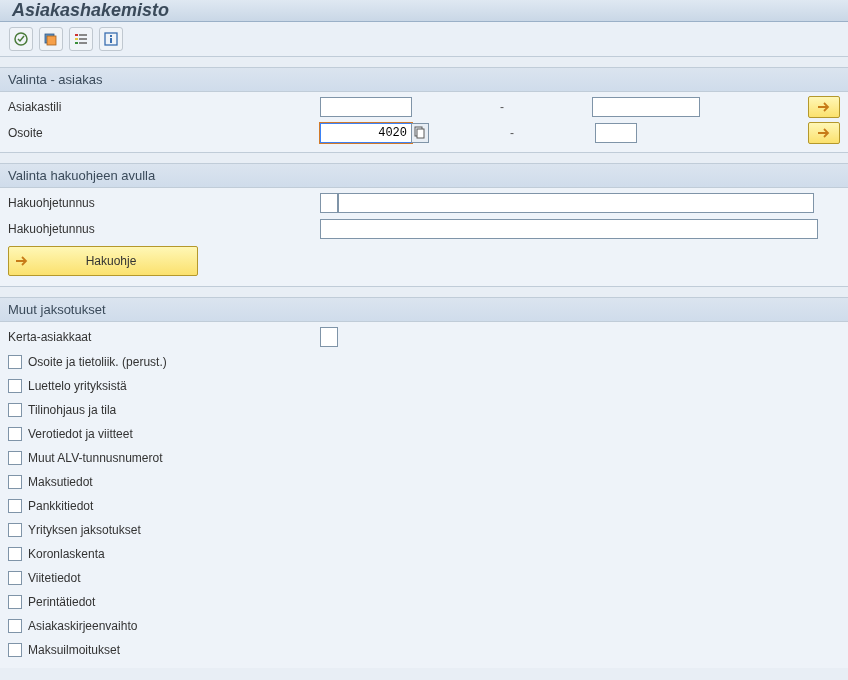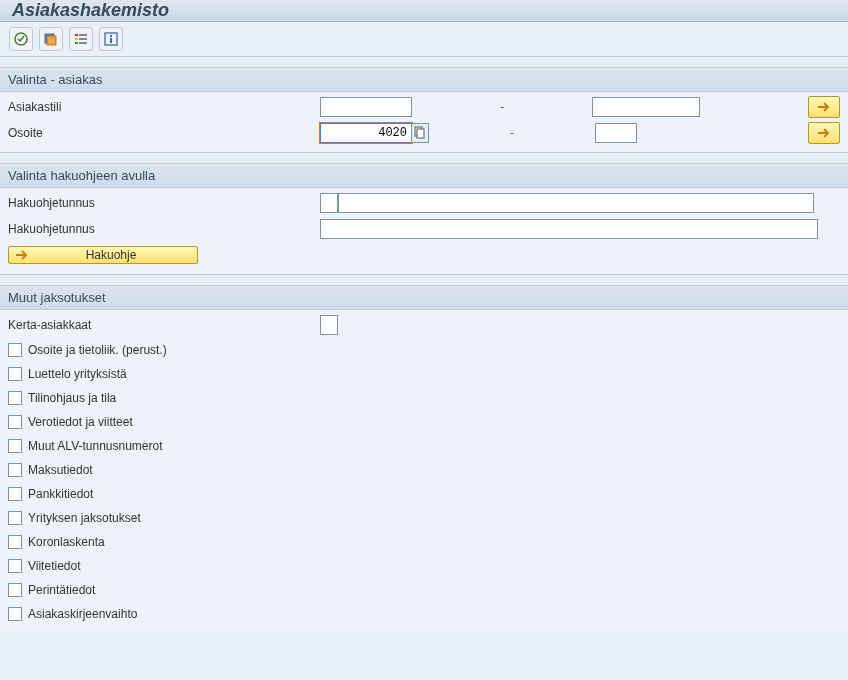--- a/index.html
+++ b/index.html
@@ -111,21 +111,21 @@
       border-radius: 2px;
       display: inline-flex;
       align-items: center;
       justify-content: center;
       cursor: pointer;
       margin-left: auto;
       margin-right: 8px;
     }
     .hakuohje-btn {
       width: 190px;
-      height: 18px;
+      height: 30px;
       background: linear-gradient(to bottom, #fff7b5, #fbe16e);
       border: 1px solid #b4982c;
       border-radius: 2px;
       display: inline-flex;
       align-items: center;
       cursor: pointer;
       margin: 4px 0 4px 8px;
       padding-left: 6px;
       gap: 10px;
     }
@@ -298,14 +298,18 @@
         <span class="chk-label">Viitetiedot</span>
       </div>
       <div class="chk-row">
         <span class="chk"></span>
         <span class="chk-label">Perintätiedot</span>
       </div>
       <div class="chk-row">
         <span class="chk"></span>
         <span class="chk-label">Asiakaskirjeenvaihto</span>
       </div>
+      <div class="chk-row">
+        <span class="chk"></span>
+        <span class="chk-label">Maksuilmoitukset</span>
+      </div>
     </div>
 </div>
 
 </body></html>

